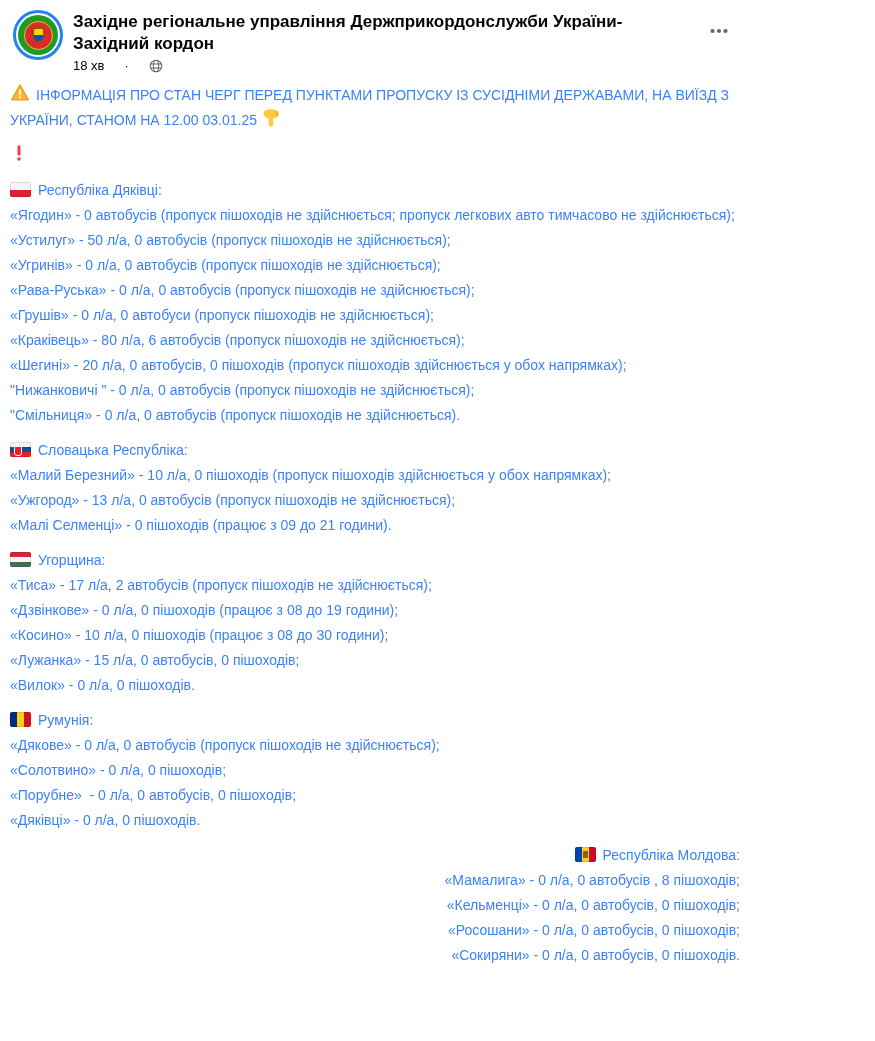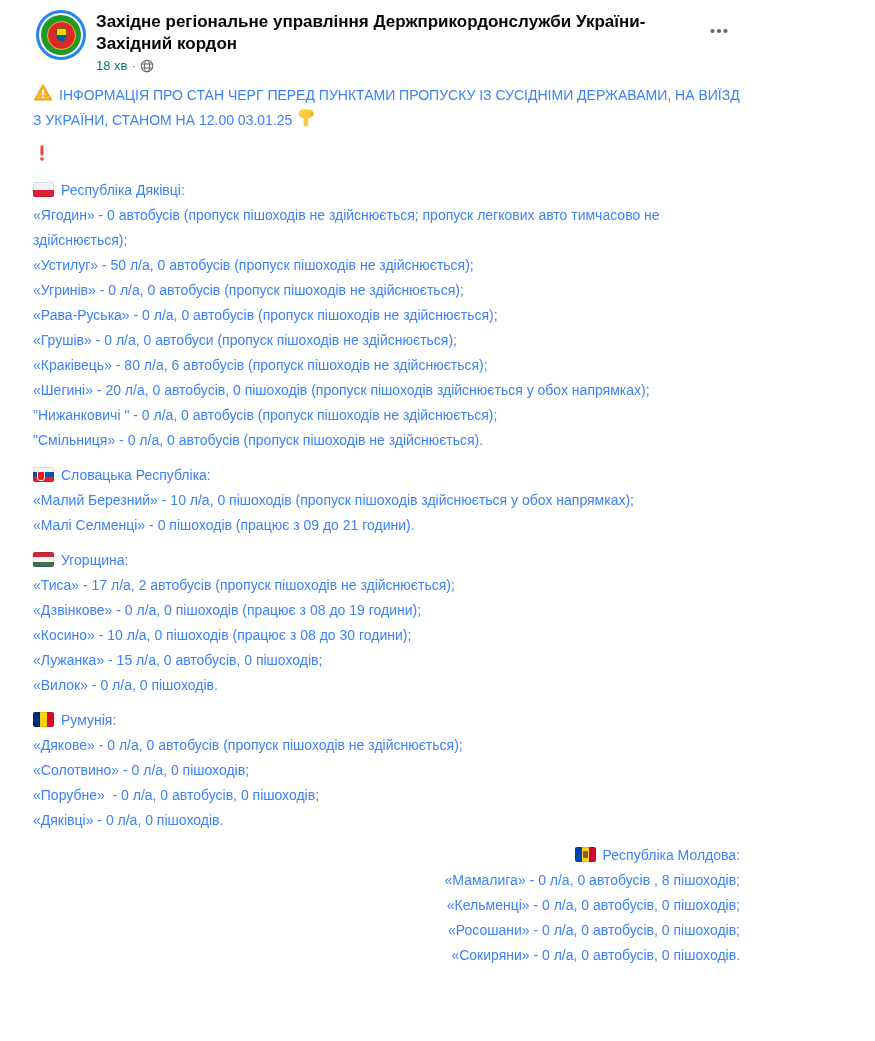--- a/index.html
+++ b/index.html
@@ -2,39 +2,39 @@
 <html><head>
 <meta charset="utf-8">
 <style>
   * { margin:0; padding:0; box-sizing:border-box; }
   html,body { background:#fff; }
   body {
     width:875px;
     font-family:"Liberation Sans","DejaVu Sans",sans-serif;
     color:#050505;
   }
-  .fb-post { width:750px; background:#fff;padding-left:23px; }
+  .fb-post { width:750px; background:#fff; }
 
   
   .post-header { display:flex; align-items:flex-start; gap:10px; padding:10px 14px 2px 13px; }
   .avatar {
     width:50px; height:50px; border-radius:50%;
     border:3px solid #2384f0; background:#fff; flex:0 0 auto;
     display:flex; align-items:center; justify-content:center; cursor:pointer;
   }
   .logo-green { width:40px; height:40px; border-radius:50%; background:#1f9a28;
     display:flex; align-items:center; justify-content:center; }
   .logo-red { width:29px; height:29px; border-radius:50%; background:#d92b2b;
     display:flex; align-items:center; justify-content:center; border:1px solid #f0c419; }
   .logo-shield { width:11px; height:14px; border-radius:2px 2px 6px 6px;
     background:linear-gradient(180deg,#ffd500 48%,#0057b7 48%); border:1px solid #7a5c00; }
   .header-text { flex:1 1 auto; padding-top:1px; min-width:0; }
   .page-name { font-size:17px; font-weight:700; line-height:22px; color:#050505; cursor:pointer; }
-  .post-meta { display:flex; align-items:center; gap:4px; margin-top:3px;
-    font-size:13px; color:#0f766e; }
+  .post-meta { display:flex; align-items:center; gap:20px; margin-top:3px;
+    font-size:13px; color:#000000; }
   .globe { display:inline-flex; }
   .more-btn { flex:0 0 auto; padding:10px 6px 6px 6px; cursor:pointer; border-radius:50%; }
 
   
   .post-body { padding:8px 10px 8px 10px; font-size:14px; line-height:25px; color:#3b82f6; }
   .para { margin:0 0 10px 0; white-space:pre-wrap; }
   .section { margin:0 0 10px 0; }
   .section:last-child { margin-bottom:0;text-align:right; }
   .post-line { white-space:pre-wrap; }
 
@@ -125,20 +125,21 @@
         <div class="post-line">«Рава-Руська» - 0 л/а, 0 автобусів (пропуск пішоходів не здійснюється);</div>
         <div class="post-line">«Грушів» - 0 л/а, 0 автобуси (пропуск пішоходів не здійснюється);</div>
         <div class="post-line">«Краківець» - 80 л/а, 6 автобусів (пропуск пішоходів не здійснюється);</div>
         <div class="post-line">«Шегині» - 20 л/а, 0 автобусів, 0 пішоходів (пропуск пішоходів здійснюється у обох напрямках);</div>
         <div class="post-line">"Нижанковичі " - 0 л/а, 0 автобусів (пропуск пішоходів не здійснюється);</div>
         <div class="post-line">"Смільниця» - 0 л/а, 0 автобусів (пропуск пішоходів не здійснюється).</div>
       </div>
       <div class="section">
         <div class="post-line"><span class="flag flag-slovakia"></span><span>Словацька Республіка:</span></div>
         <div class="post-line">«Малий Березний» - 10 л/а, 0 пішоходів (пропуск пішоходів здійснюється у обох напрямках);</div>
+        <div class="post-line">«Ужгород» - 13 л/а, 0 автобусів (пропуск пішоходів не здійснюється);</div>
         <div class="post-line">«Малі Селменці» - 0 пішоходів (працює з 09 до 21 години).</div>
       </div>
       <div class="section">
         <div class="post-line"><span class="flag flag-hungary"></span><span>Угорщина:</span></div>
         <div class="post-line">«Тиса» - 17 л/а, 2 автобусів (пропуск пішоходів не здійснюється);</div>
         <div class="post-line">«Дзвінкове» - 0 л/а, 0 пішоходів (працює з 08 до 19 години);</div>
         <div class="post-line">«Косино» - 10 л/а, 0 пішоходів (працює з 08 до 30 години);</div>
         <div class="post-line">«Лужанка» - 15 л/а, 0 автобусів, 0 пішоходів;</div>
         <div class="post-line">«Вилок» - 0 л/а, 0 пішоходів.</div>
       </div>

